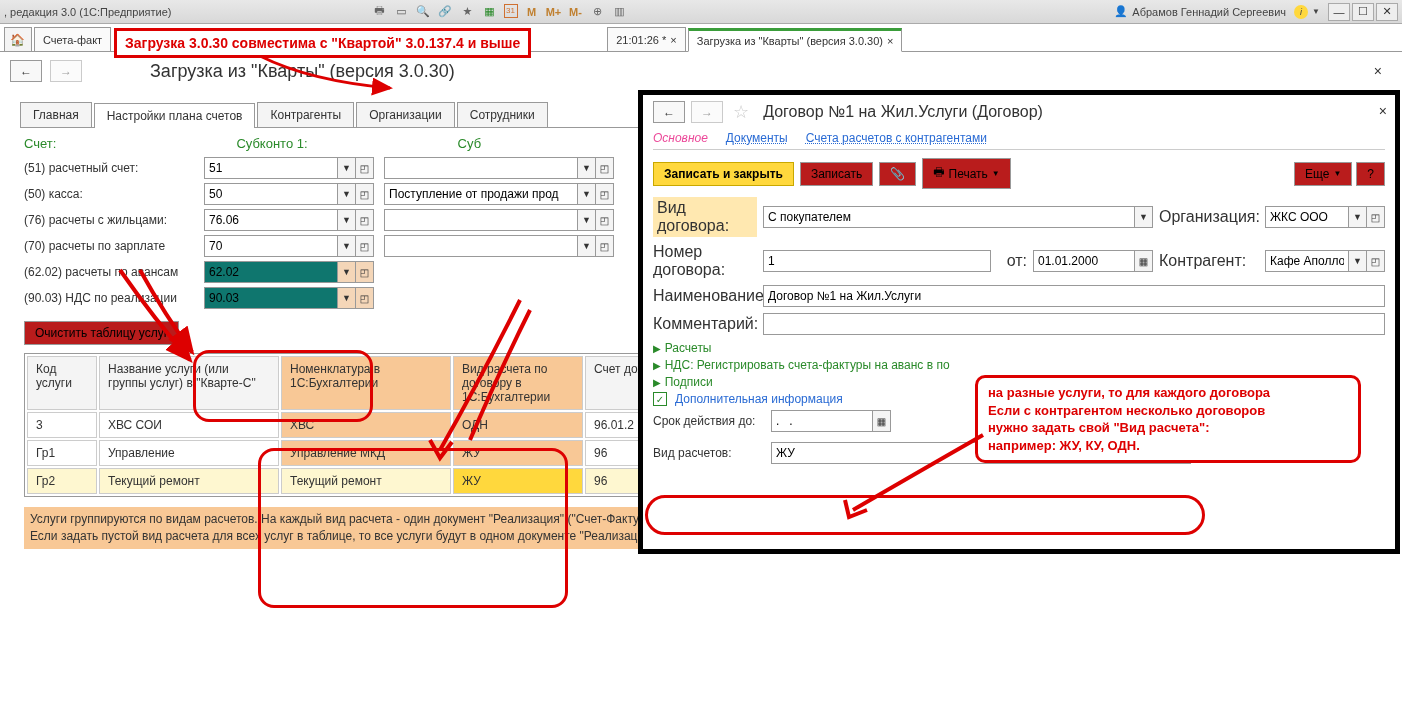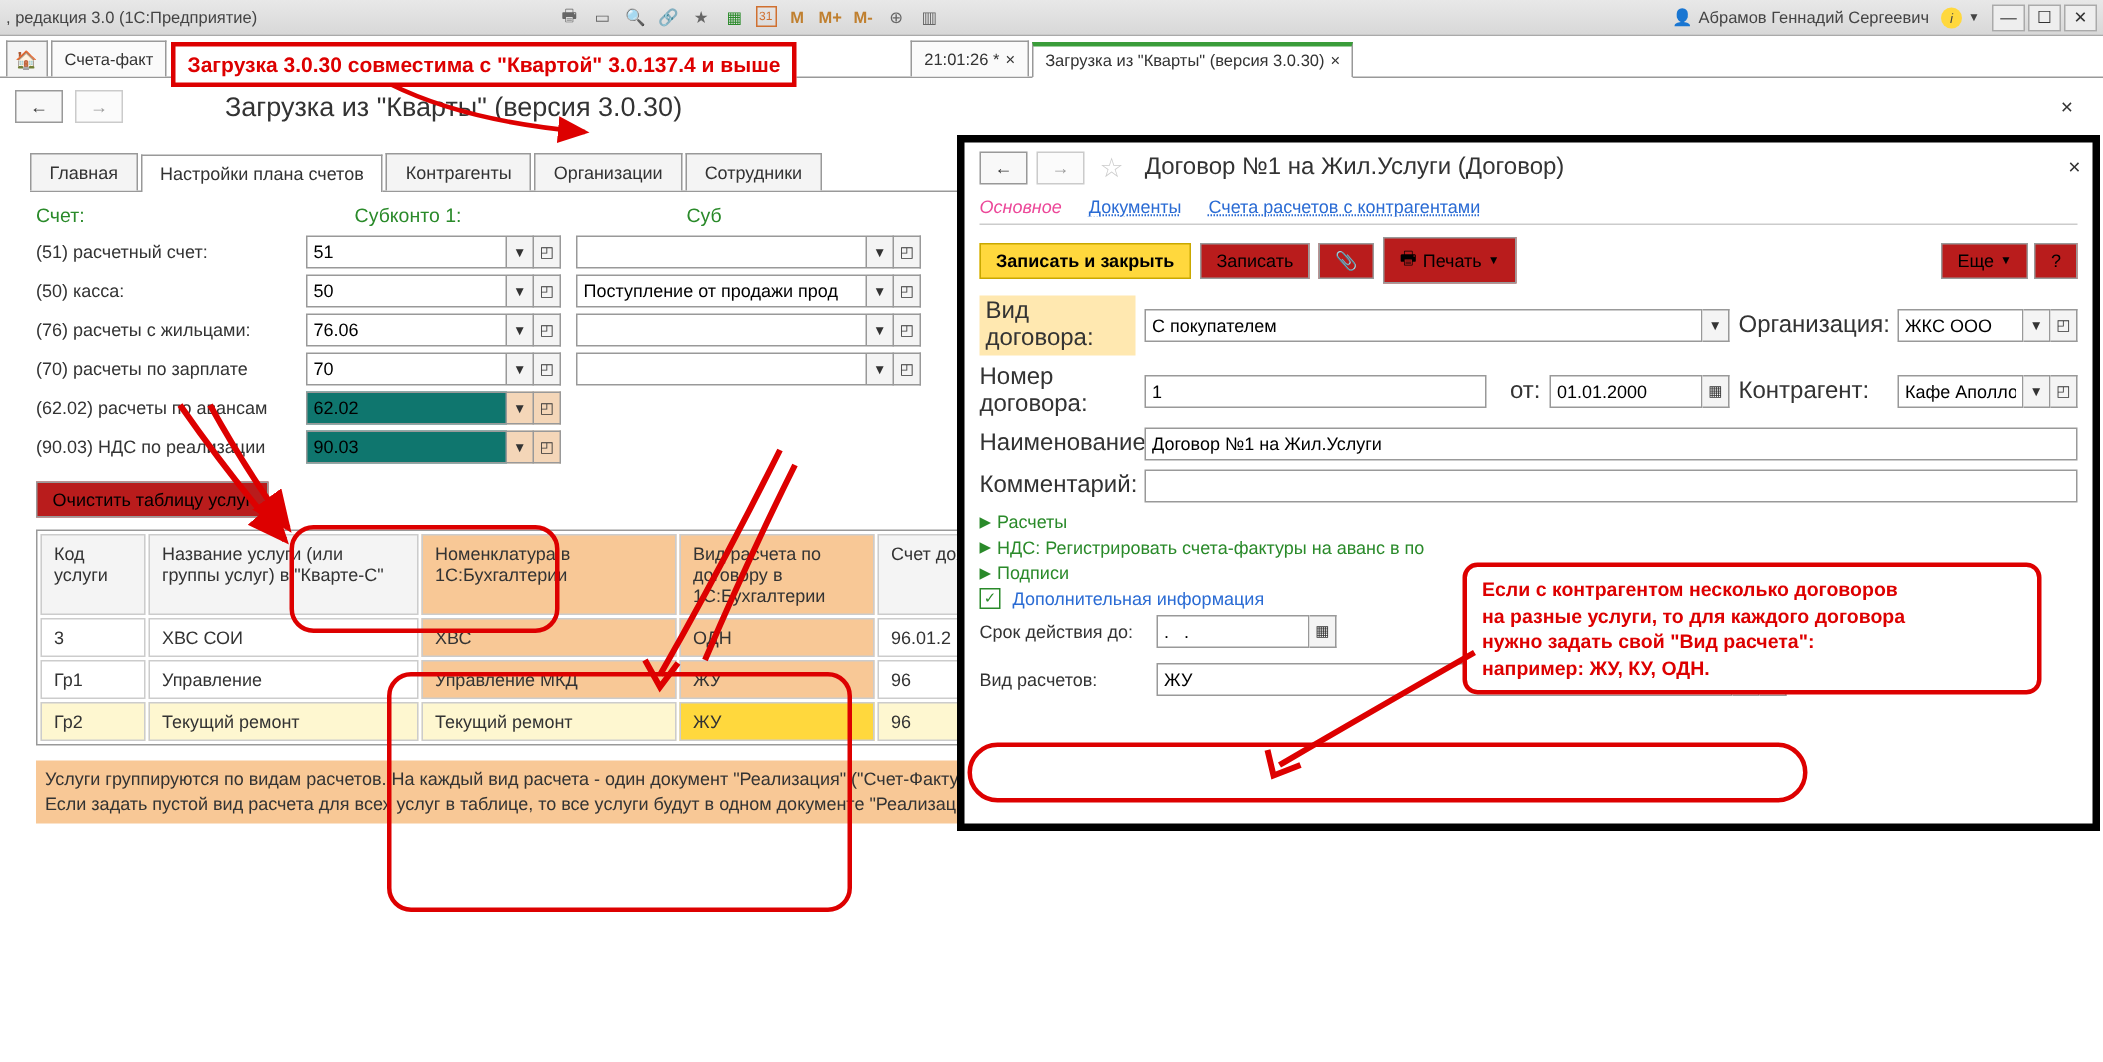--- a/index.html
+++ b/index.html
@@ -388,22 +388,22 @@
       <div class="combo" style="width:420px">
           <input value="ЖУ" style="">
           <div class="dd">▼</div>
           <div class="ext">◰</div>
         </div>
     </div>
     <div class="highlight-box" style="left:2px;top:400px;width:560px;height:40px;border-radius:20px"></div>
   </div>
 
   <div class="callout2" style="left:332px;top:280px;width:386px">
+    <div>на разные услуги, то для каждого договора</div>
     <div>Если с контрагентом несколько договоров</div>
-    <div>на разные услуги, то для каждого договора</div>
     <div>нужно задать свой "Вид расчета":</div>
     <div>например:  ЖУ, КУ, ОДН.</div>
   </div>
   <svg class="arrow-svg" style="left:190px;top:330px;z-index:13" width="160" height="100">
     <path d="M150,10 Q80,50 20,85" stroke="#d00" stroke-width="4" fill="none"></path>
     <path d="M12,75 L16,92 L34,85" stroke="#d00" stroke-width="4" fill="none"></path>
   </svg>
 </div>
 
 </body></html>

